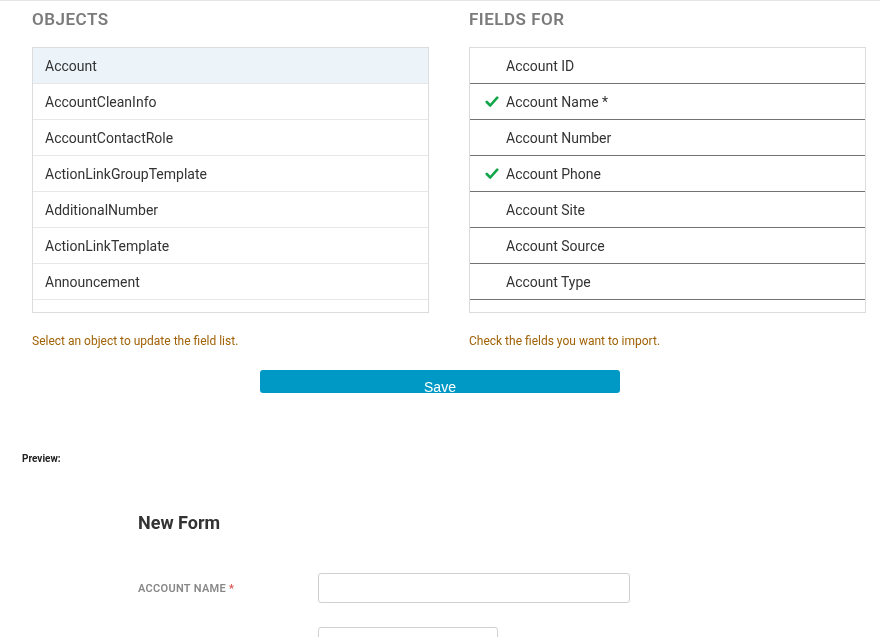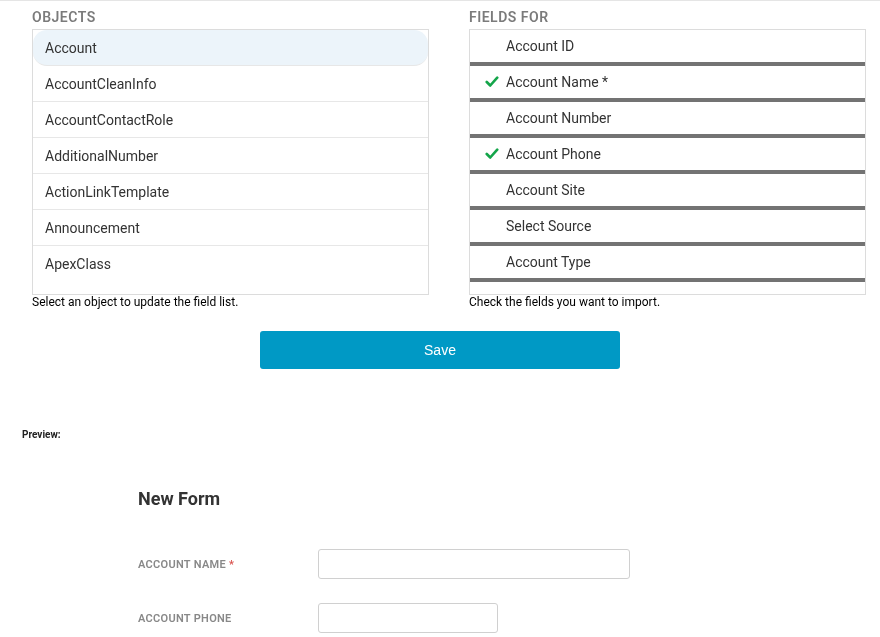--- a/index.html
+++ b/index.html
@@ -20,26 +20,26 @@
   .columns {
     display: flex;
     gap: 40px;
     padding: 8px 14px 0 32px;
   }
   .col {
     flex: 1;
     min-width: 0;
   }
   .section-label {
-    font-size: 14px;
+    font-size: 17px;
     font-weight: 600;
     letter-spacing: 0.5px;
     color: #7b7b7b;
     text-transform: uppercase;
-    margin-bottom: 4px;
+    margin-bottom: 18px;
   }
   .listbox {
     border: 1px solid #dcdcdc;
     height: 266px;
     overflow: hidden;
     position: relative;
   }
   .listbox-inner {
     height: 100%;
     overflow-y: hidden;
@@ -53,57 +53,56 @@
     color: #333;
     cursor: pointer;
     white-space: nowrap;
     overflow: hidden;
   }
   .list-item:last-child {
     border-bottom: none;
   }
   .list-item.selected {
     background: #ecf4fa;
-    border-radius: 14px;
   }
   .field-item {
     display: flex;
     align-items: center;
     height: 36px;
     padding: 0 12px;
-    border-bottom: 4px solid #737373;
+    border-bottom: 1px solid #737373;
     font-size: 14px;
     color: #333;
     cursor: pointer;
   }
   .field-item .check {
     width: 20px;
     display: inline-flex;
     justify-content: center;
     align-items: center;
     color: #14a54a;
     font-weight: 700;
     flex-shrink: 0;
   }
   .field-item .field-label {
     padding-left: 4px;
   }
   .helper {
     font-size: 12px;
-    color: #000000;
-    margin-top: 0;
+    color: #a16207;
+    margin-top: 21px;
   }
   .save-row {
     display: flex;
     justify-content: center;
     margin-top: 22px;
   }
   .save-button {
     width: 360px;
-    height: 38px;
+    height: 23px;
     line-height: 32px;
     text-align: center;
     background: #0099c5;
     color: #fff;
     border: none;
     border-radius: 3px;
     font-size: 14px;
     cursor: pointer;
   }
   .preview-wrap {
@@ -156,20 +155,21 @@
 
 <div class="page">
   <div class="columns">
     <div class="col">
       <div class="section-label">OBJECTS</div>
       <div class="listbox">
         <div class="listbox-inner" id="objects-list">
             <div class="list-item selected"><span>Account</span></div>
             <div class="list-item"><span>AccountCleanInfo</span></div>
             <div class="list-item"><span>AccountContactRole</span></div>
+            <div class="list-item"><span>ActionLinkGroupTemplate</span></div>
             <div class="list-item"><span>AdditionalNumber</span></div>
             <div class="list-item"><span>ActionLinkTemplate</span></div>
             <div class="list-item"><span>Announcement</span></div>
             <div class="list-item"><span>ApexClass</span></div>
           </div>
       </div>
       <div class="helper">Select an object to update the field list.</div>
     </div>
     <div class="col">
       <div class="section-label">FIELDS FOR</div>
@@ -198,21 +198,21 @@
                 </svg>
               </span>
               <span class="field-label">Account Phone</span>
             </div>
             <div class="field-item">
               <span class="check"></span>
               <span class="field-label">Account Site</span>
             </div>
             <div class="field-item">
               <span class="check"></span>
-              <span class="field-label">Select Source</span>
+              <span class="field-label">Account Source</span>
             </div>
             <div class="field-item">
               <span class="check"></span>
               <span class="field-label">Account Type</span>
             </div>
           </div>
       </div>
       <div class="helper">Check the fields you want to import.</div>
     </div>
   </div>

